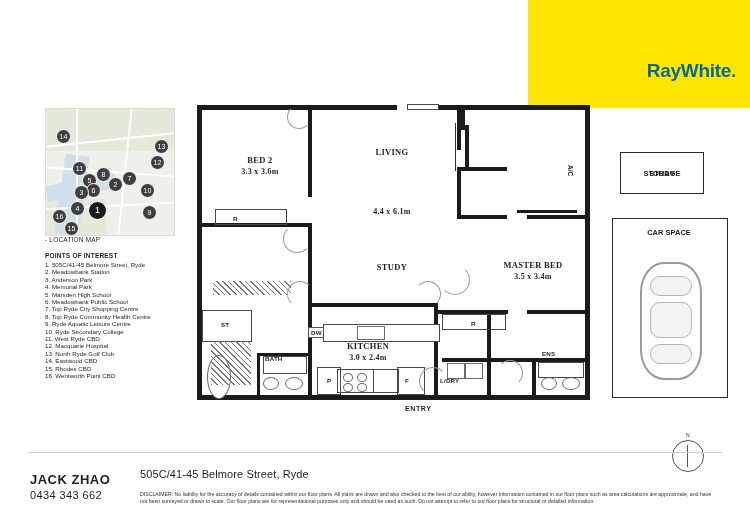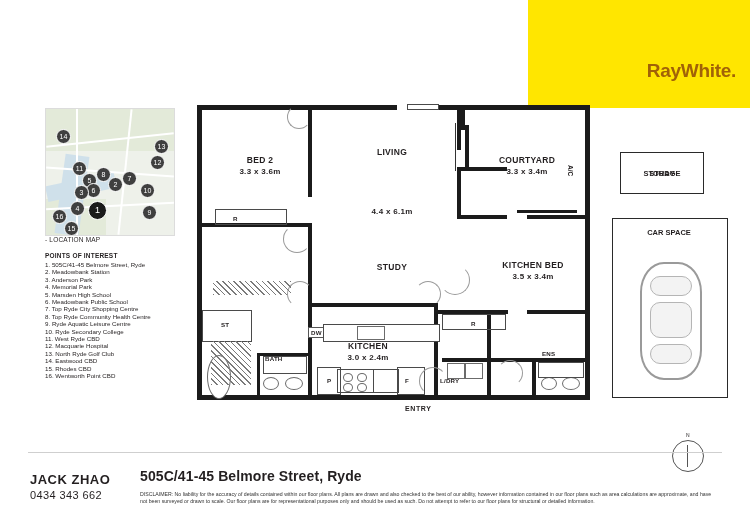--- a/index.html
+++ b/index.html
@@ -13,21 +13,21 @@
   }
   .page{position:absolute;inset:0;}
 
   
   .brand{
     position:absolute;left:528px;top:0;width:222px;height:108px;
     background:#ffe600;
   }
   .brand-text{
     position:absolute;right:14px;top:60px;
-    font-size:19px;font-weight:bold;letter-spacing:-0.3px;color:#a16207;
+    font-size:19px;font-weight:bold;letter-spacing:-0.3px;color:#0369a1;
   }
 
   
   .map-box{
     position:absolute;left:45px;top:108px;width:128px;height:126px;
     background:#eef1ea;border:1px solid #dcdcdc;overflow:hidden;
   }
   .map-green{position:absolute;left:0;top:0;width:128px;height:42px;background:#e3ead9;}
   .map-green2{position:absolute;left:0;top:90px;width:60px;height:36px;background:#e3ead9;}
   .map-water{position:absolute;left:14px;top:46px;width:24px;height:80px;background:#cfe0ea;transform:rotate(8deg);}
@@ -50,21 +50,21 @@
 
   
   .poi{position:absolute;left:45px;top:252px;width:160px;}
   .poi h4{margin:0 0 2px 0;font-size:6.5px;font-weight:bold;letter-spacing:.2px;}
   .poi ol{margin:0;padding:0;list-style:none;}
   .poi li{font-size:6.2px;line-height:7.4px;}
 
   
   .plan{position:absolute;left:197px;top:105px;width:390px;height:300px;}
   .wall{position:absolute;background:#1b1b1b;}
-  .room-label{position:absolute;text-align:center;font-size:8.5px;font-weight:bold;letter-spacing:.3px;}
+  .room-label{position:absolute;text-align:center;font-size:8.5px;font-weight:bold;letter-spacing:.3px;font-family:Liberation Serif, serif;}
   .room-label .dim{display:block;font-weight:bold;font-size:8px;margin-top:2px;}
   .small-label{position:absolute;font-size:6.2px;font-weight:bold;letter-spacing:.2px;}
   .hatch{
     position:absolute;
     background:repeating-linear-gradient(45deg,#7a7a7a 0 1px,transparent 1px 4px);
   }
   .thin{position:absolute;border:1px solid #4a4a4a;}
   .door-arc{position:absolute;border:1px solid #8a8a8a;border-radius:50%;}
   .fix{position:absolute;border:1px solid #6b6b6b;background:#fff;}
   .oval{border-radius:50%;}
@@ -96,21 +96,21 @@
 
   
   .compass{position:absolute;left:672px;top:440px;width:30px;height:30px;border:1px solid #555;border-radius:50%;}
   .compass-needle{position:absolute;left:14px;top:4px;width:1px;height:22px;background:#555;}
   .compass-n{position:absolute;left:686px;top:432px;font-size:5px;}
 
   
   .footer-rule{position:absolute;left:28px;top:452px;width:694px;height:1px;background:#cfcfcf;}
   .agent-name{position:absolute;left:30px;top:472px;font-size:13px;font-weight:bold;letter-spacing:.5px;}
   .agent-phone{position:absolute;left:30px;top:489px;font-size:11px;letter-spacing:.4px;}
-  .address{position:absolute;left:140px;top:468px;font-size:14px;font-weight:bold;letter-spacing:.1px;}
+  .address{position:absolute;left:140px;top:468px;font-size:11px;font-weight:normal;letter-spacing:.1px;}
   .disclaimer{position:absolute;left:140px;top:491px;width:575px;font-size:5.2px;line-height:7px;color:#333;}
 </style>
 </head>
 <body>
 
 <div class="page">
 
   <div class="brand">
     <div class="brand-text"><span>RayWhite</span><span>.</span></div>
   </div>
@@ -208,32 +208,28 @@
       <span class="dim">3.3 x 3.6m</span>
     </div>
 
     <div class="room-label" style="left:140px;top:42px;width:110px;">
       <span>LIVING</span>
     </div>
     <div class="room-label" style="left:140px;top:100px;width:110px;">
       <span class="dim">4.4 x 6.1m</span>
     </div>
 
-    <div class="room-label" style="left:280px;top:50px;width:100px;">
-      <span>COURTYARD</span>
-      <span class="dim">3.3 x 3.4m</span>
-    </div>
 
 
     <div class="room-label" style="left:145px;top:157px;width:100px;">
       <span>STUDY</span>
     </div>
 
     <div class="room-label" style="left:282px;top:155px;width:108px;">
-      <span>KITCHEN BED</span>
+      <span>MASTER BED</span>
       <span class="dim">3.5 x 3.4m</span>
     </div>
 
     <div class="room-label" style="left:128px;top:236px;width:86px;">
       <span>KITCHEN</span>
       <span class="dim">3.0 x 2.4m</span>
     </div>
 
     <div class="small-label" style="left:36px;top:110px;">R</div>
     <div class="thin" style="left:18px;top:104px;width:70px;height:14px;"></div>

